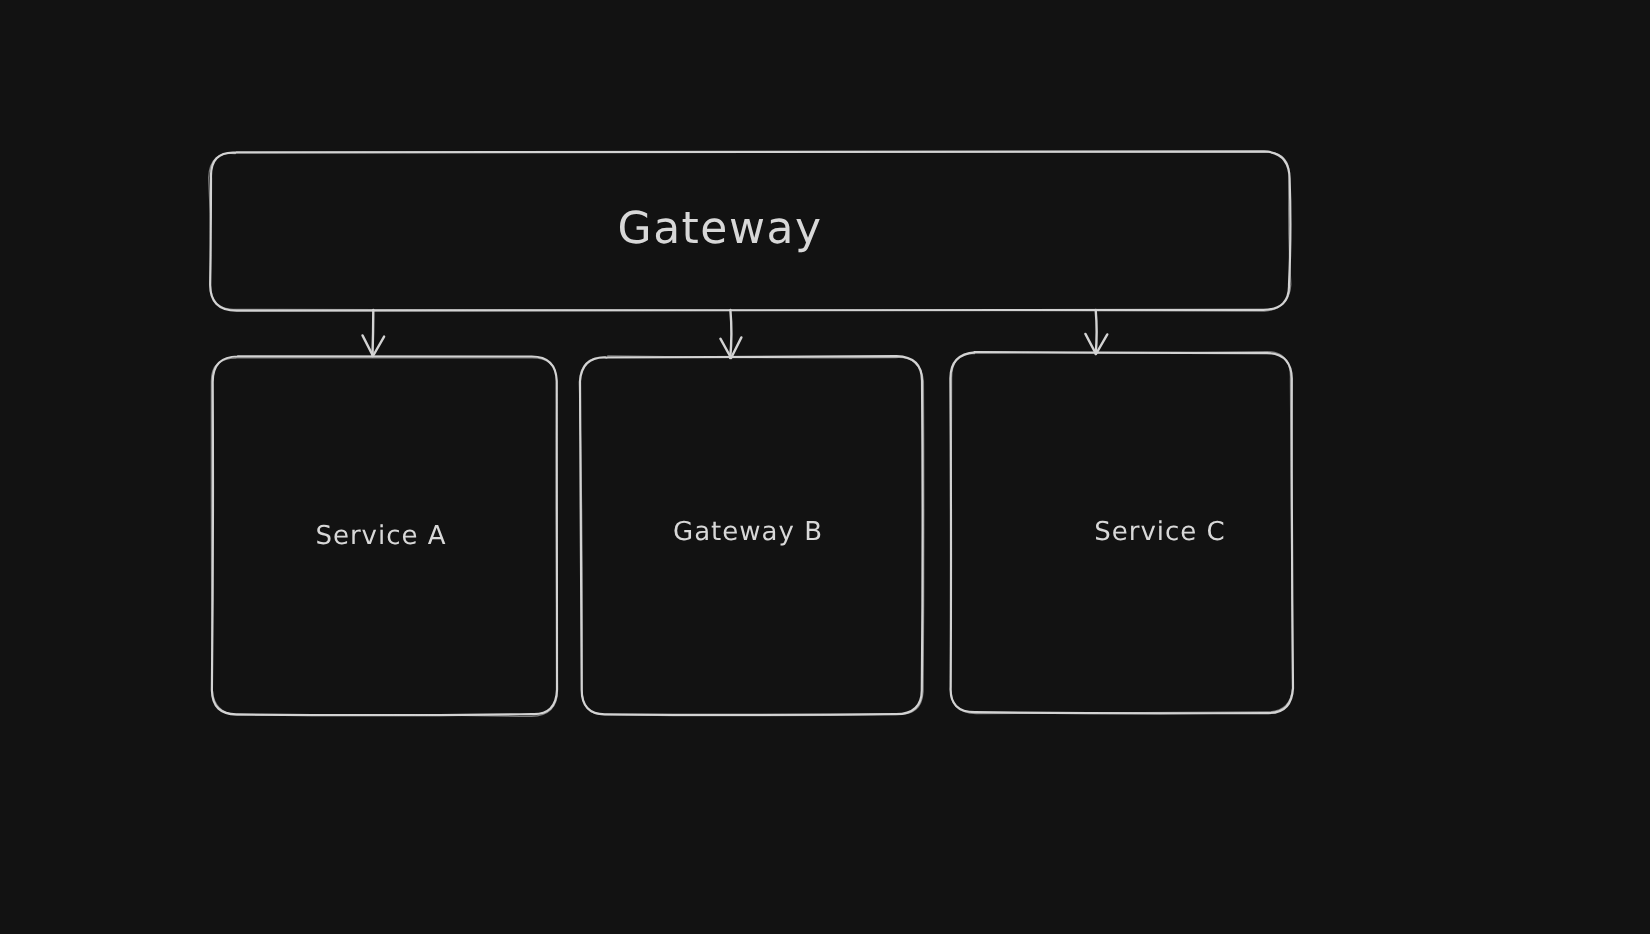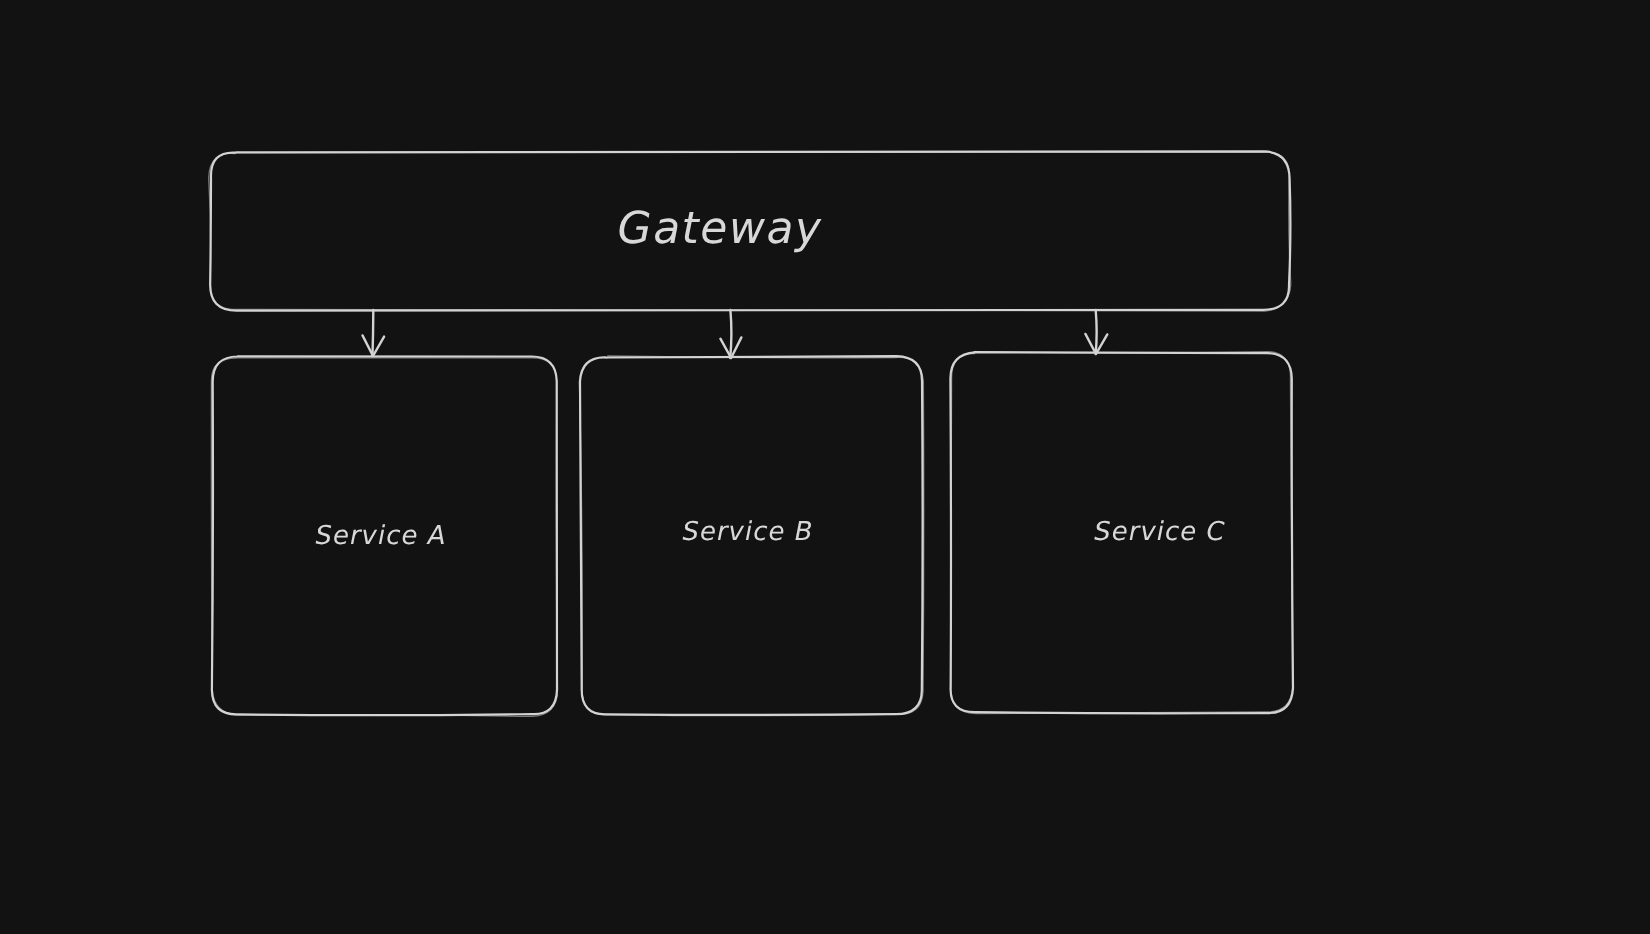--- a/index.html
+++ b/index.html
@@ -25,21 +25,20 @@
     top: 0;
     left: 0;
     width: 1650px;
     height: 934px;
   }
   .node-label {
     position: absolute;
     transform: translate(-50%, -50%);
     color: #d8d8d8;
     font-family: "DejaVu Sans", sans-serif;
-    font-style: italic;
     font-weight: 400;
     white-space: nowrap;
     letter-spacing: 0.5px;
     text-rendering: geometricPrecision;
     -webkit-font-smoothing: antialiased;
     pointer-events: none;
   }
   .label-gateway {
     font-size: 44px;
     letter-spacing: 1.5px;
@@ -72,17 +71,17 @@
         <path d="M 720.4 338.7 L 731.1 358.0 L 741.4 337.4" stroke-width="2.4"></path>
         <path d="M 1095.7 310.0 Q 1097.6 332.0 1095.7 354.0" stroke-width="2.4"></path>
         <path d="M 1085.4 333.9 L 1096.0 354.0 L 1107.3 334.4" stroke-width="2.4"></path>
       </g>
   </svg>
 
   <div class="node-label label-gateway" id="gateway-label" style="left: 720px; top: 228px;">Gateway</div>
 
   <div class="node-label label-service" id="service-a-label" style="left: 381px; top: 536px;">Service A</div>
 
-  <div class="node-label label-service" id="service-b-label" style="left: 748px; top: 532px;">Service B</div>
+  <div class="node-label label-service" id="service-b-label" style="left: 748px; top: 532px;">Gateway B</div>
 
   <div class="node-label label-service" id="service-c-label" style="left: 1160px; top: 532px;">Service C</div>
 
 </div>
 
 </body></html>

